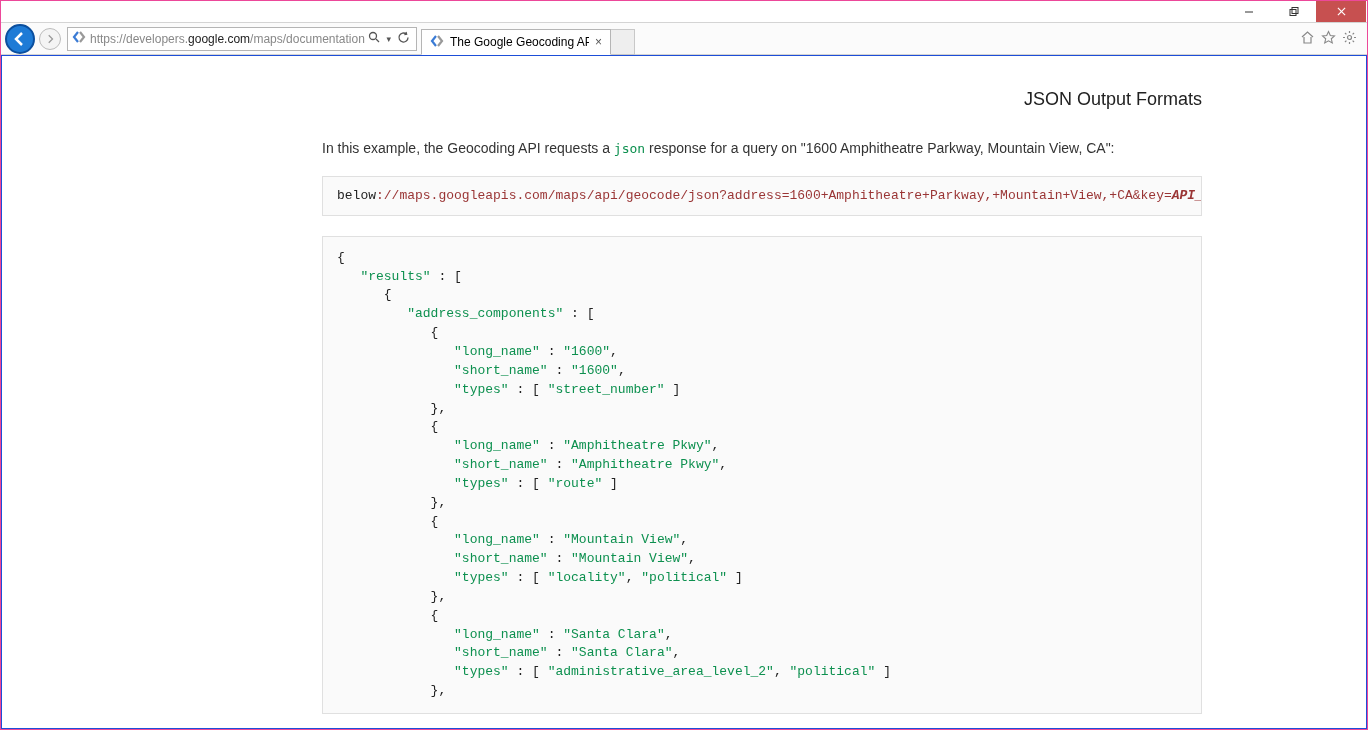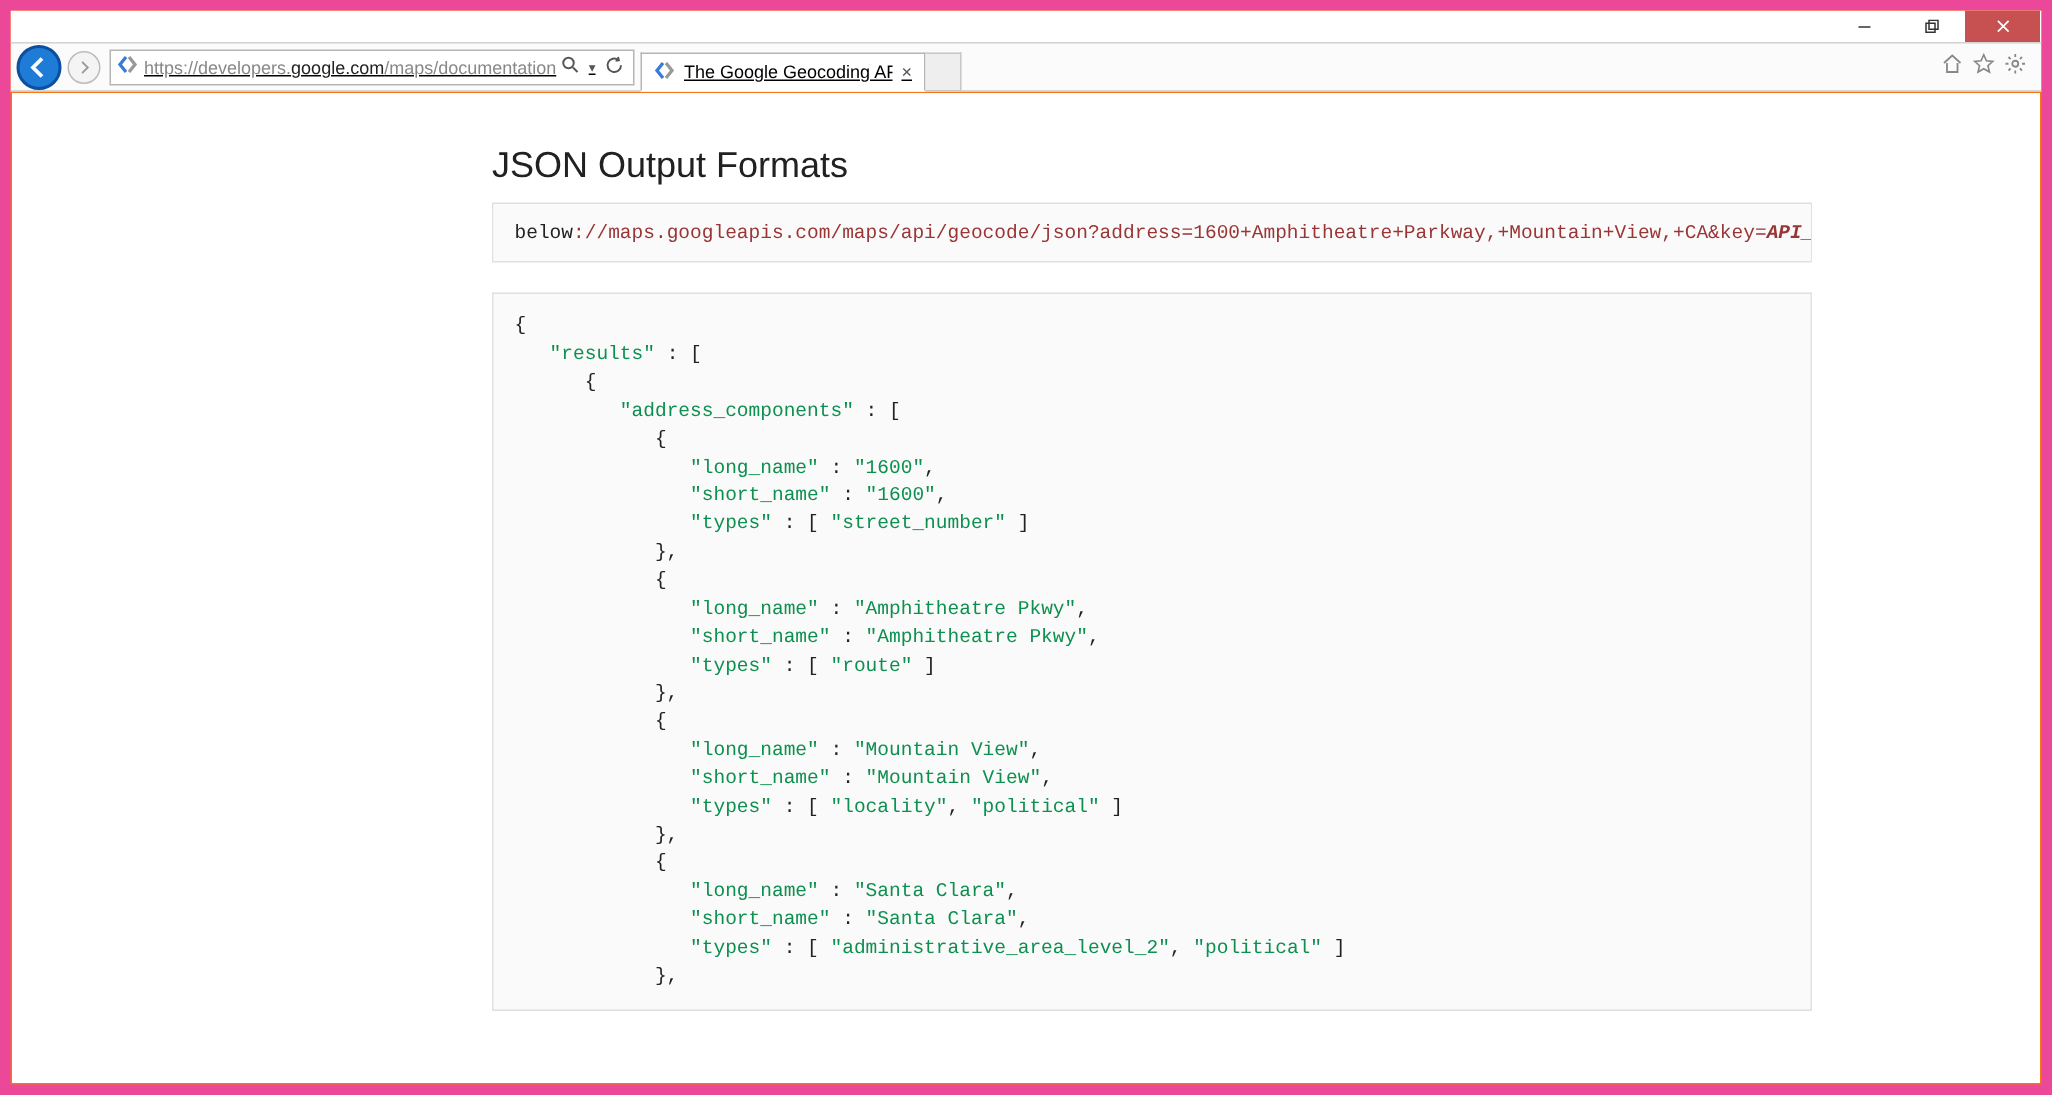--- a/index.html
+++ b/index.html
@@ -1,17 +1,17 @@
 <!DOCTYPE html>
 <html><head>
 <meta charset="utf-8">
 <style>
   * { box-sizing: border-box; }
   html, body { margin: 0; padding: 0; font-family: "Segoe UI", Arial, sans-serif; background: #fff; }
-  .window { width: 1368px; height: 730px; border: 7px solid #ec4899; position: relative; overflow: hidden; background: #f97316; text-decoration: underline; }
+  .window { width: 1368px; height: 730px; border: 1px solid #ec4899; position: relative; overflow: hidden; background: #1d4ed8; }
 
   
   .titlebar { height: 22px; background: #fff; display: flex; justify-content: flex-end; align-items: stretch; border-bottom: 1px solid #d4d4d4; }
   .win-btn { width: 45px; display: flex; align-items: center; justify-content: center; font-size: 10px; color: #333; }
   .win-close { background: #c75050; color: #fff; width: 50px; margin-right:1px; }
   .win-btn svg { width: 10px; height: 10px; }
   .win-close svg { width: 9px; height: 9px; }
 
   
   .toolbar { height: 32px; display: flex; align-items: center; padding: 0 4px; gap: 2px; border-bottom: 1px solid #d4d4d4; background: #fbfbfb; }
@@ -28,21 +28,21 @@
   .tab { height: 26px; border: 1px solid #b5b5b5; background: #fff; display: flex; align-items: center; padding: 0 8px; font-size: 12px; gap: 6px; max-width:190px; border-bottom:1px solid #fff; position:relative; top:1px; }
   .tab .close { color: #555; }
   .newtab { width: 24px; height: 26px; border: 1px solid #c8c8c8; background: #eee; margin-left: 0; border-left:none; position:relative; top:1px; }
 
   .tool-icons-right { margin-left: auto; display: flex; gap: 6px; color: #808080; padding-right: 6px; }
   .tool-icons-right span { font-size: 15px; }
 
   
   .viewport { position: absolute; left:1px; right:1px; top:55px; bottom:1px; overflow-y: scroll; background: #fff; }
   .page { max-width: 880px; margin: 0 0 0 320px; padding: 20px 0 40px 0; color: #212121; font-size: 14px; line-height: 1.55; }
-  h2.sect { font-size: 24px; font-weight: 400; color: #212121; margin: 10px 0 6px; }
+  h2.sect { font-size: 18px; font-weight: 400; color: #212121; margin: 10px 0 24px; text-align: right; }
   p { margin: 0 0 16px; color: #333; }
   code.inline { font-family: "Consolas", monospace; color: #0d904f; font-size: 13px; }
 
   .codebox { border: 1px solid #e0e0e0; background: #fafafa; padding: 10px 14px; font-family: "Consolas","Courier New",monospace; font-size: 13px; line-height: 1.4; overflow-x:auto; margin-bottom: 20px; white-space: pre; }
   .codebox .scheme { color: #222; }
   .codebox .url-rest { color: #9a3535; }
   .codebox .apikey { font-style: italic; font-weight: bold; color: #9a3535; }
 
   .jsonbox { border: 1px solid #e0e0e0; background: #fafafa; padding: 12px 14px; font-family: "Consolas","Courier New",monospace; font-size: 13px; line-height: 1.45; white-space: pre; color:#222; }
   .jsonbox .str { color: #0d904f; }
@@ -157,20 +157,23 @@
           </svg>
       </span>
     </div>
   </div>
 
   <div class="viewport">
     <div class="page">
 
       <h2 class="sect">JSON Output Formats</h2>
 
+      <p>
+        <span>In this example, the Geocoding API requests a </span><code class="inline">json</code><span> response for a query on "1600 Amphitheatre Parkway, Mountain View, CA":</span>
+      </p>
 
       <div class="codebox"><span class="scheme">below</span><span class="url-rest">://maps.googleapis.com/maps/api/geocode/json?address=1600+Amphitheatre+Parkway,+Mountain+View,+CA&amp;key=</span><span class="apikey">API_KEY</span></div>
 
 
       <div class="jsonbox" id="json-sample">{
    <span class="str">"results"</span> : [
       {
          <span class="str">"address_components"</span> : [
             {
                <span class="str">"long_name"</span> : <span class="str">"1600"</span>,

